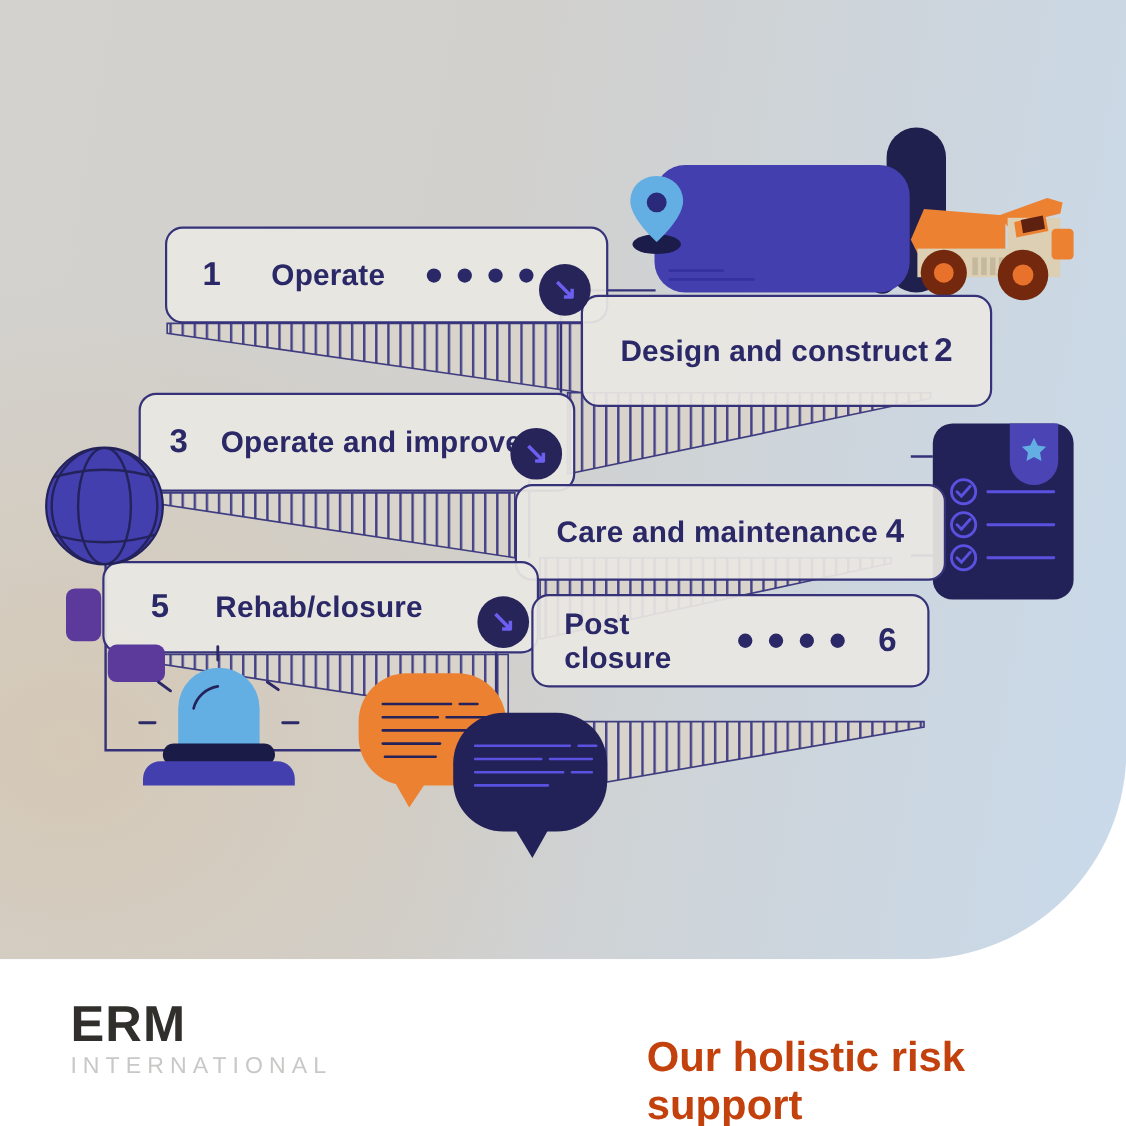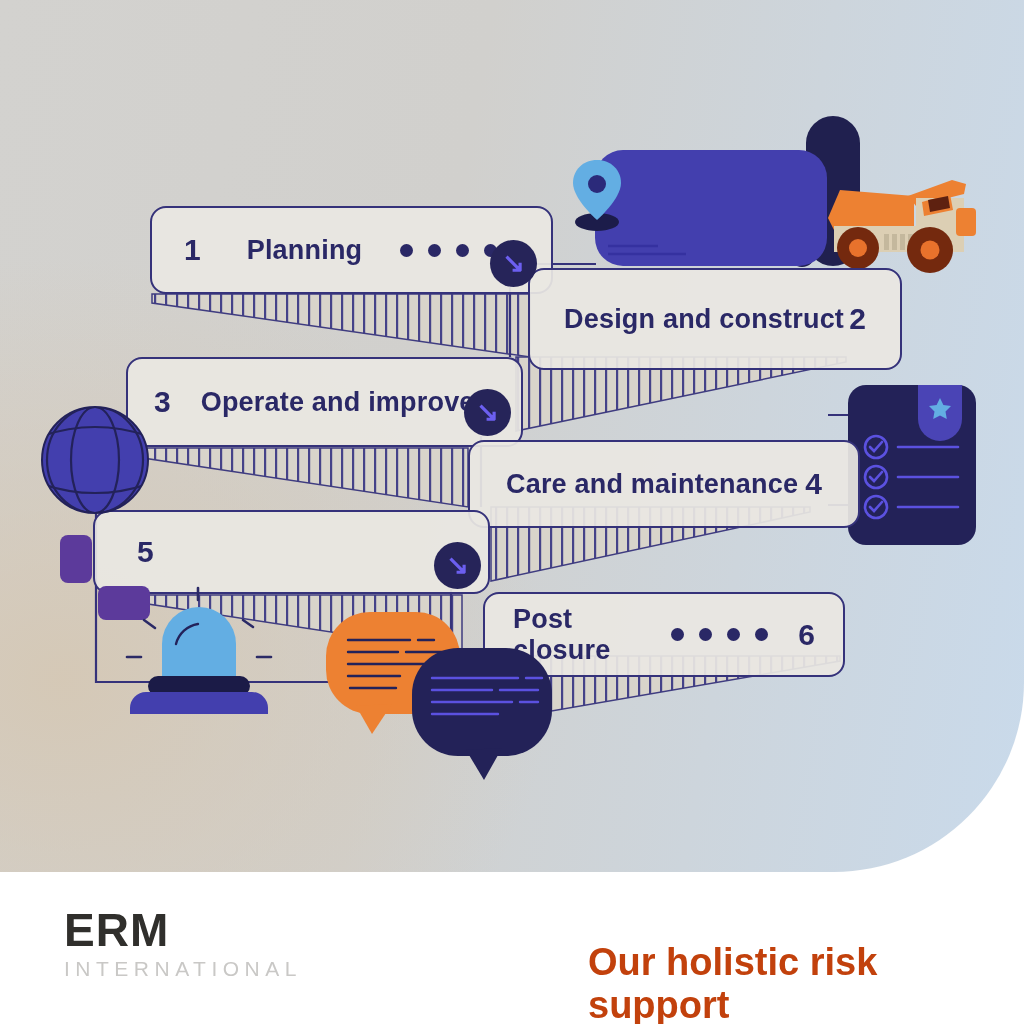--- a/index.html
+++ b/index.html
@@ -37,21 +37,21 @@
   #box1 .dots { margin-left:38px; }
 
   #box2 { left:528px; top:268px; width:374px; height:102px; justify-content:space-between; padding:0 34px; }
   #box3 { left:126px; top:357px; width:397px; height:90px; }
   #box3 .num { margin-left:26px; }
   #box3 .lbl { margin-left:30px; }
   #box4 { left:468px; top:440px; width:392px; height:88px; justify-content:space-between; padding:0 36px; }
   #box5 { left:93px; top:510px; width:397px; height:84px; }
   #box5 .num { margin-left:42px; }
   #box5 .lbl { margin-left:42px; }
-  #box6 { left:483px; top:592px; width:362px; height:85px; padding:0 28px; }
+  #box6 { left:483px; top:540px; width:362px; height:85px; padding:0 28px; }
   #box6 .dots { margin-left:34px; }
   #box6 .num { margin-left:30px; }
 
   .arrow-circle {
     position:absolute; z-index:3; width:47px; height:47px; border-radius:50%;
     background:#262459; color:#6c5ff0;
     display:flex; align-items:center; justify-content:center;
     font-size:27px; font-weight:700; line-height:1;
   }
   #circle1 { left:490px; top:240px; }
@@ -145,21 +145,21 @@
           <path d="M898,477 H958"></path>
         <circle cx="876" cy="507" r="11"></circle>
           <path d="M870,507 l4,4 8,-9"></path>
           <path d="M898,507 H958"></path>
       </g>
     </g>
   </svg>
 
   <div class="step-box" id="box1">
     <span class="num">1</span>
-    <span class="lbl">Planning</span>
+    <span class="lbl">Operate</span>
     <span class="dots">
         <span class="dot"></span>
         <span class="dot"></span>
         <span class="dot"></span>
         <span class="dot"></span>
       </span>
   </div>
   <div class="step-box" id="box2">
     <span class="lbl">Design and construct</span>
     <span class="num">2</span>
@@ -167,20 +167,21 @@
   <div class="step-box" id="box3">
     <span class="num">3</span>
     <span class="lbl">Operate and improve</span>
   </div>
   <div class="step-box" id="box4">
     <span class="lbl">Care and maintenance</span>
     <span class="num">4</span>
   </div>
   <div class="step-box" id="box5">
     <span class="num">5</span>
+    <span class="lbl">Rehab/closure</span>
   </div>
   <div class="step-box" id="box6">
     <span class="lbl">Post closure</span>
     <span class="dots">
         <span class="dot"></span>
         <span class="dot"></span>
         <span class="dot"></span>
         <span class="dot"></span>
       </span>
     <span class="num">6</span>

